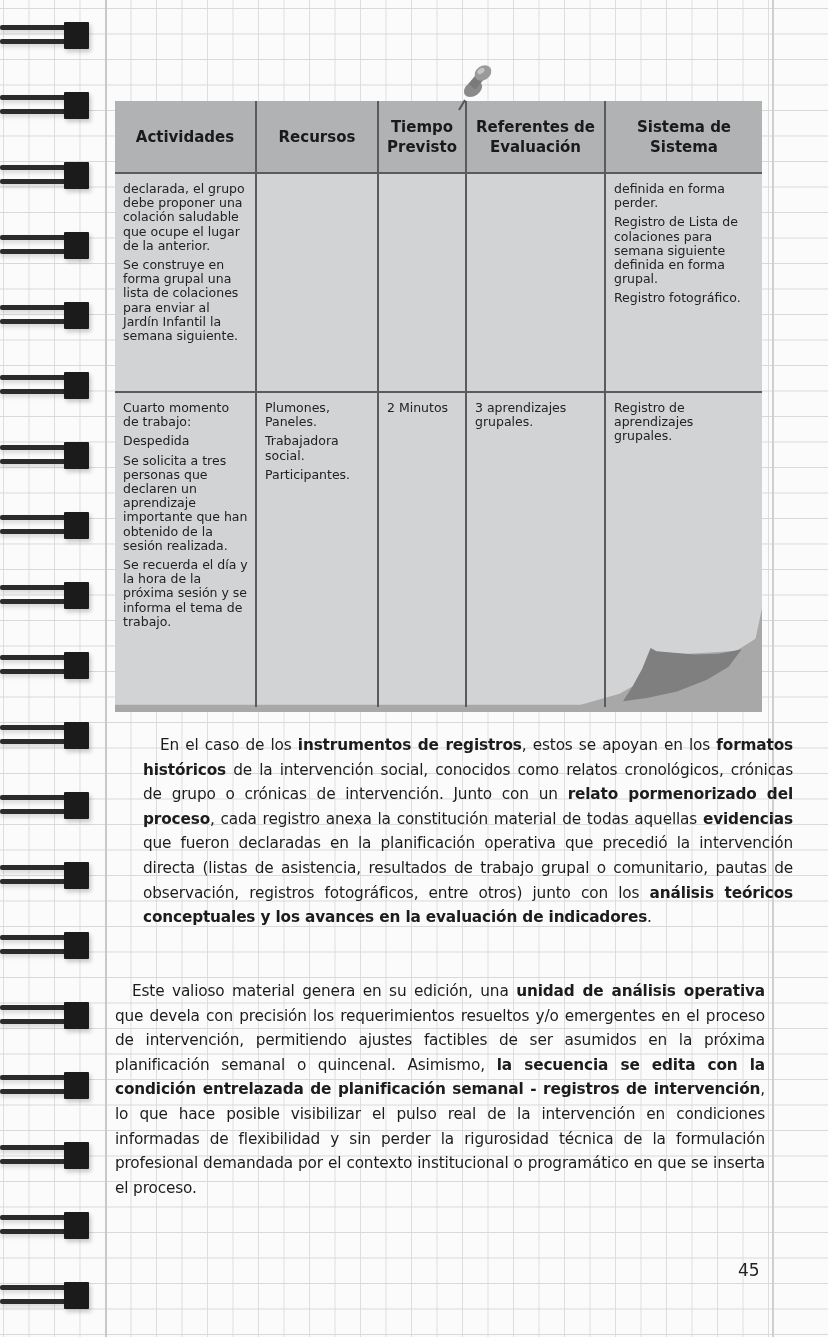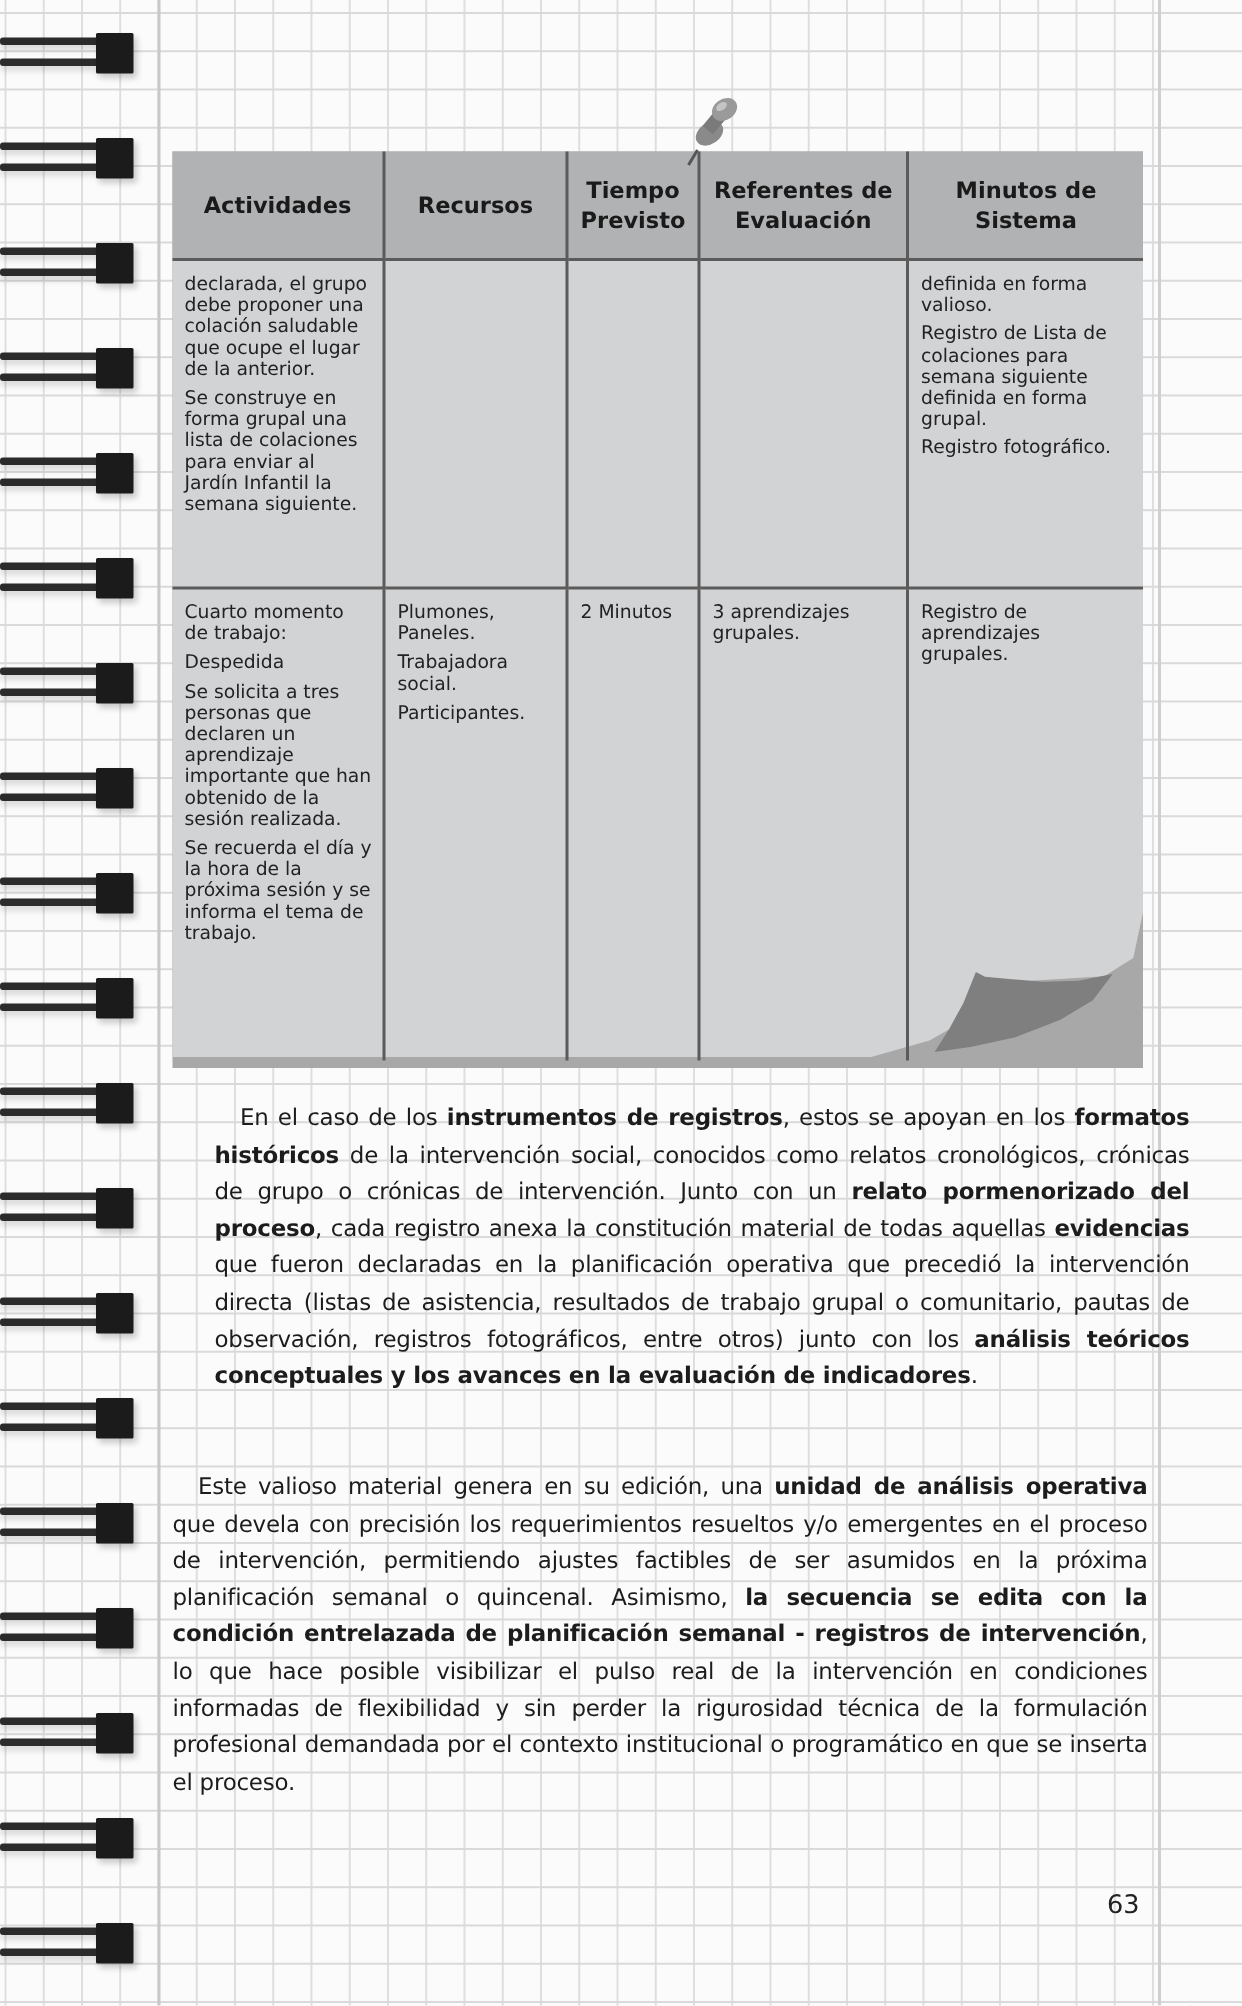--- a/index.html
+++ b/index.html
@@ -186,34 +186,34 @@
 <div class="table-wrap">
   <div class="paper"></div>
   <div class="curl"></div>
   <table class="plan">
     <thead>
       <tr>
         <th style="width:132px">Actividades</th>
         <th style="width:112px">Recursos</th>
         <th style="width:78px"><span>Tiempo</span><br><span>Previsto</span></th>
         <th style="width:129px"><span>Referentes de</span><br><span>Evaluación</span></th>
-        <th><span>Minutos de</span><br><span>Sistema</span></th>
+        <th><span>Sistema de</span><br><span>Sistema</span></th>
       </tr>
     </thead>
     <tbody>
       <tr class="r1">
         <td>
           <p>declarada, el grupo debe proponer una colación saludable que ocupe el lugar de la anterior.</p>
           <p>Se construye en forma grupal una lista de colaciones para enviar al Jardín Infantil la semana siguiente.</p>
         </td>
         <td></td>
         <td></td>
         <td></td>
         <td>
-          <p>definida en forma valioso.</p>
+          <p>definida en forma perder.</p>
           <p>Registro de Lista de colaciones para semana siguiente definida en forma grupal.</p>
           <p>Registro fotográfico.</p>
         </td>
       </tr>
       <tr class="r2">
         <td>
           <p>Cuarto momento de trabajo:</p>
           <p>Despedida</p>
           <p>Se solicita a tres personas que declaren un aprendizaje importante que han obtenido de la sesión realizada.</p>
           <p>Se recuerda el día y la hora de la próxima sesión y se informa el tema de trabajo.</p>
@@ -238,13 +238,13 @@
   <ellipse cx="17" cy="27" rx="10" ry="7" fill="#8a8a8a" transform="rotate(-35 17 27)"></ellipse>
   <rect x="16" y="12" width="9" height="14" fill="#7a7a7a" transform="rotate(40 20 19)"></rect>
   <ellipse cx="27" cy="11" rx="9" ry="7" fill="#9a9a9a" transform="rotate(-35 27 11)"></ellipse>
   <ellipse cx="25" cy="9" rx="4" ry="2.5" fill="#c4c4c4" transform="rotate(-35 25 9)"></ellipse>
 </svg>
 
 <div class="body-text p1"><span class="indent"></span><span>En el caso de los </span><b>instrumentos de registros</b><span>, estos se apoyan en los </span><b>formatos históricos</b><span> de la intervención social, conocidos como relatos cronológicos, crónicas de grupo o crónicas de intervención. Junto con un </span><b>relato pormenorizado del proceso</b><span>, cada registro anexa la constitución material de todas aquellas </span><b>evidencias</b><span> que fueron declaradas en la planificación operativa que precedió la intervención directa (listas de asistencia, resultados de trabajo grupal o comunitario, pautas de observación, registros fotográficos, entre otros) junto con los </span><b>análisis teóricos conceptuales y los avances en la evaluación de indicadores</b><span>.</span></div>
 
 <div class="body-text p2"><span class="indent"></span><span>Este valioso material genera en su edición, una </span><b>unidad de análisis operativa</b><span> que devela con precisión los requerimientos resueltos y/o emergentes en el proceso de intervención, permitiendo ajustes factibles de ser asumidos en la próxima planificación semanal o quincenal.  Asimismo, </span><b>la secuencia se edita con la condición entrelazada de planificación semanal - registros de intervención</b><span>, lo que hace posible visibilizar el pulso real de la intervención en condiciones informadas de flexibilidad y sin perder la rigurosidad técnica de la formulación profesional demandada por el contexto institucional o programático en que se inserta el proceso.</span></div>
 
-<div class="page-num">63</div>
+<div class="page-num">45</div>
 
 </body></html>

